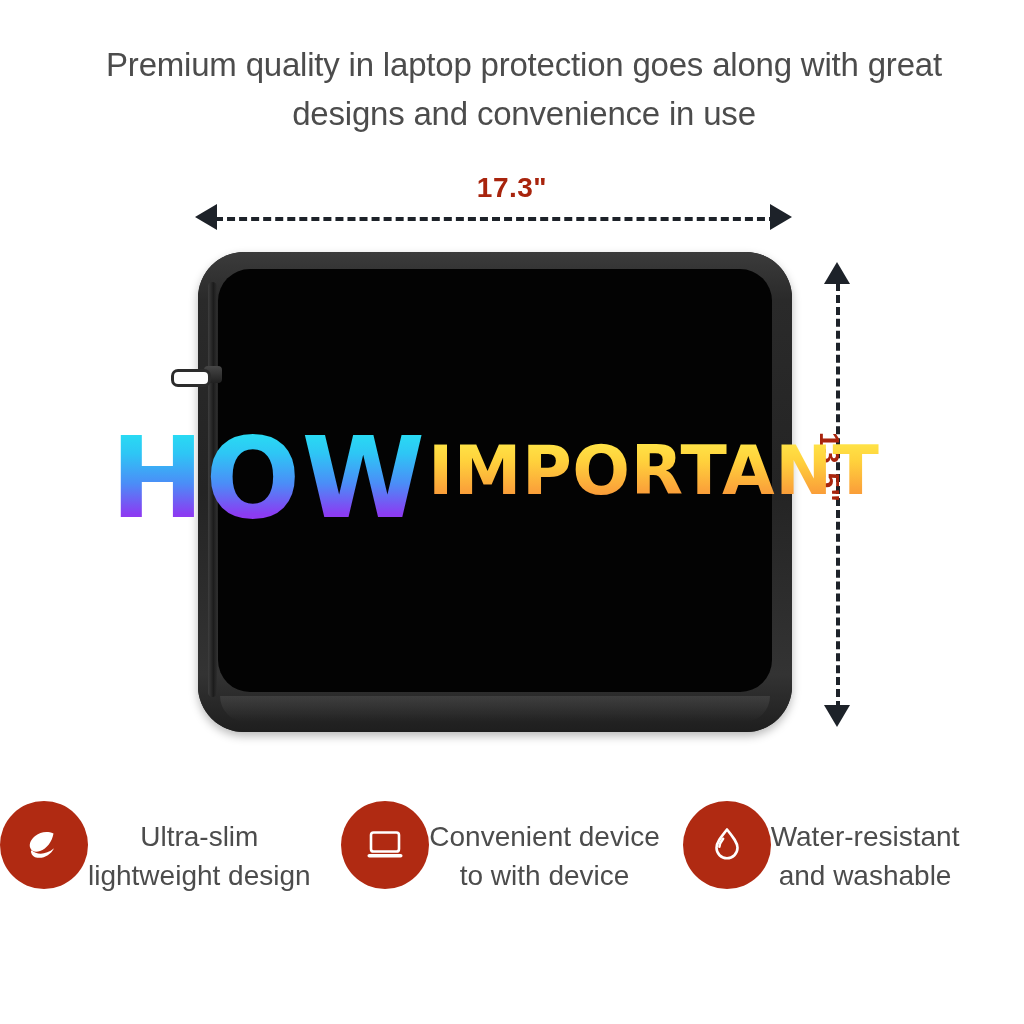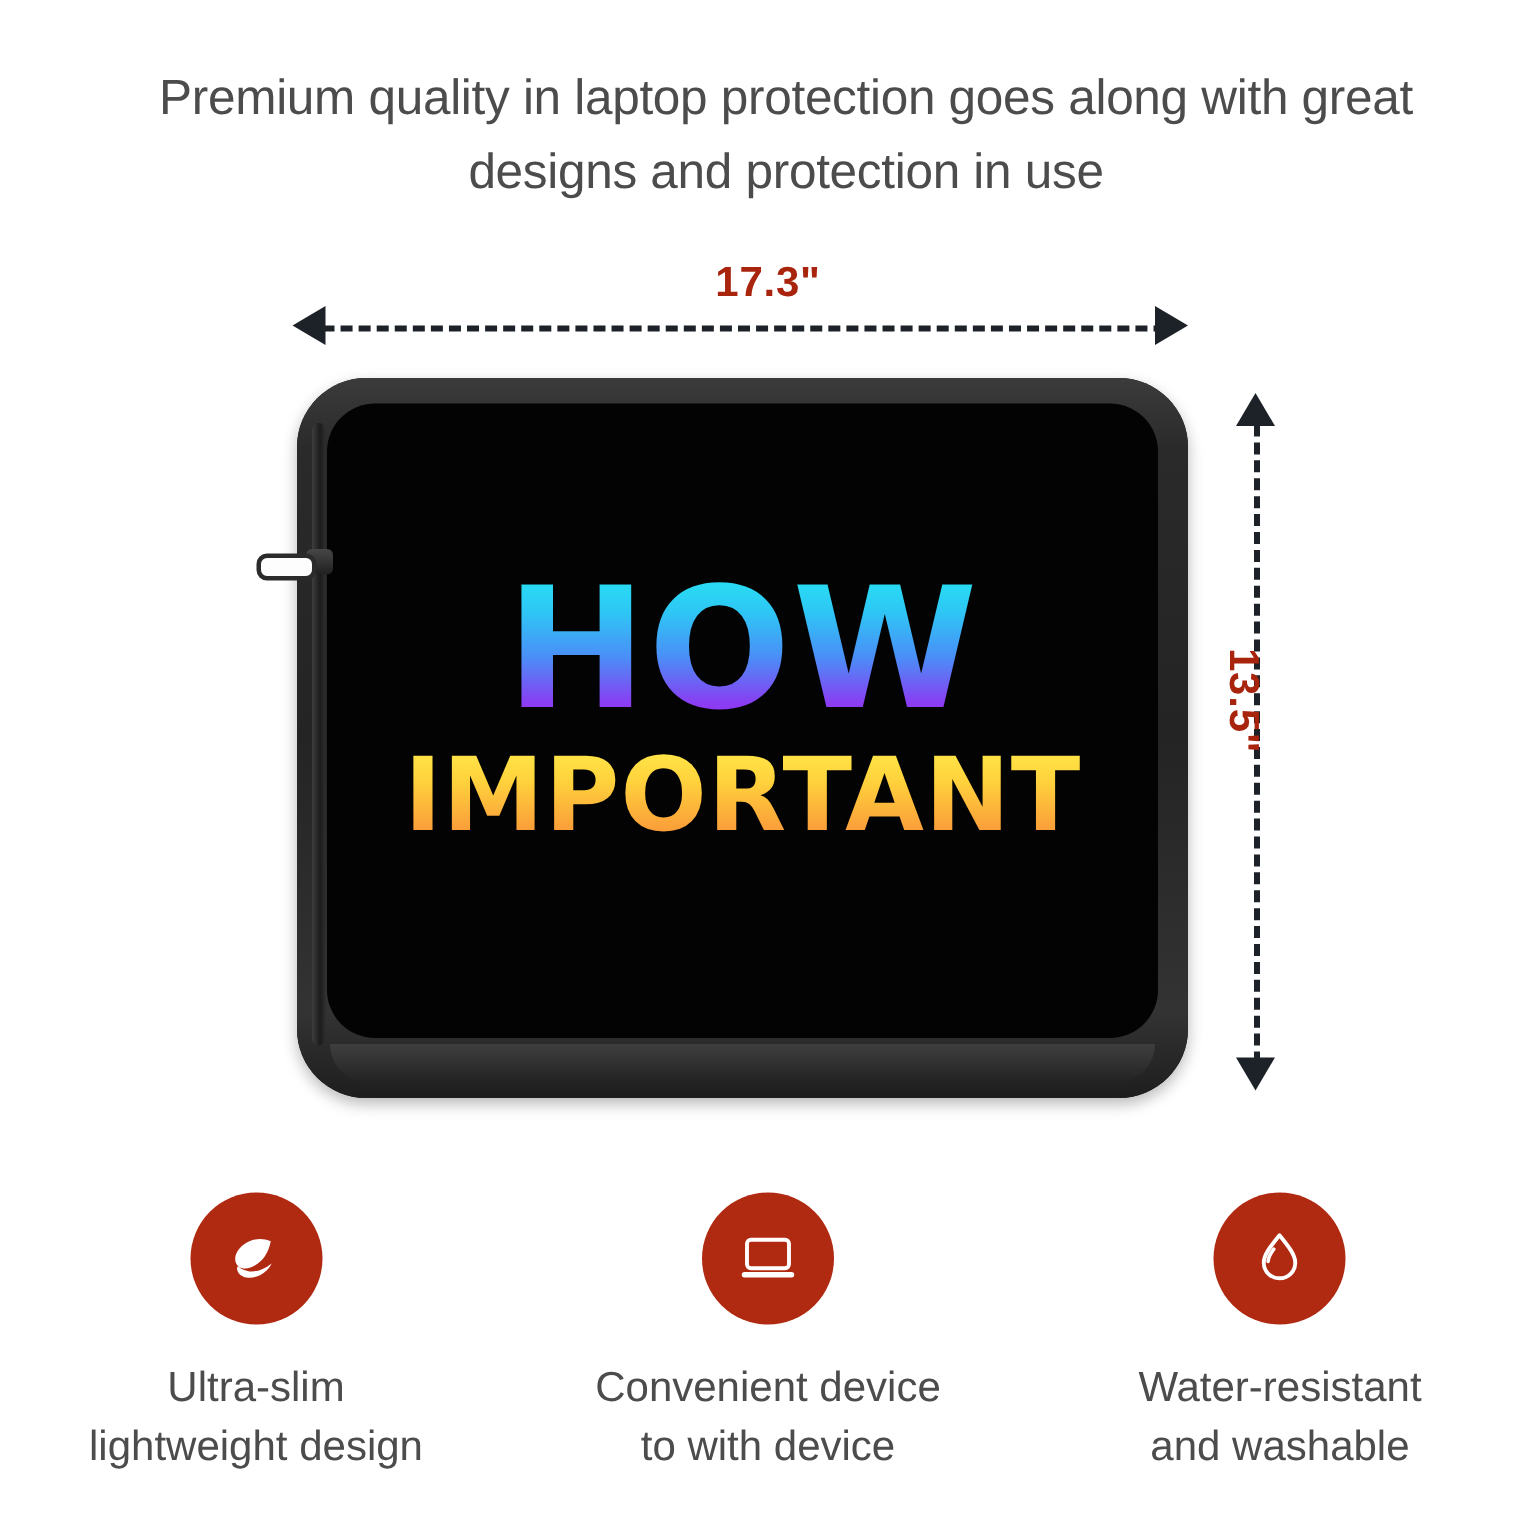--- a/index.html
+++ b/index.html
@@ -166,21 +166,21 @@
   }
 
   
   .art {
     position: absolute;
     left: 20px;
     right: 20px;
     top: 17px;
     bottom: 40px;
     display: flex;
-    flex-direction: column;
+    flex-direction: row;
     align-items: center;
     justify-content: center;
     gap: 2px;
   }
   .art-line {
     font-family: "DejaVu Sans", sans-serif;
     font-weight: 700;
     line-height: 1;
     -webkit-background-clip: text;
     background-clip: text;
@@ -210,21 +210,21 @@
   .features {
     position: absolute;
     left: 0;
     top: 795px;
     width: 1024px;
     display: flex;
   }
   .feature {
     flex: 1 1 0;
     display: flex;
-    flex-direction: column;
+    flex-direction: row;
     align-items: center;
   }
   .feature-badge {
     width: 88px;
     height: 88px;
     border-radius: 50%;
     background: #b02a12;
     display: flex;
     align-items: center;
     justify-content: center;
@@ -237,21 +237,21 @@
     line-height: 39px;
     color: #4c4c4c;
   }
   .feature-label .fl-line { display: block; white-space: nowrap; }
 </style>
 </head>
 <body>
 
 <div class="headline">
   <span class="hl-line">Premium quality in laptop protection goes along with great</span>
-  <span class="hl-line">designs and protection in use</span>
+  <span class="hl-line">designs and convenience in use</span>
 </div>
 
 <div class="dim-width-label">17.3"</div>
 <div class="dim-width-line"></div>
 <div class="arrow-left"></div>
 <div class="arrow-right"></div>
 
 <div class="dim-height-line"></div>
 <div class="arrow-up"></div>
 <div class="arrow-down"></div>

